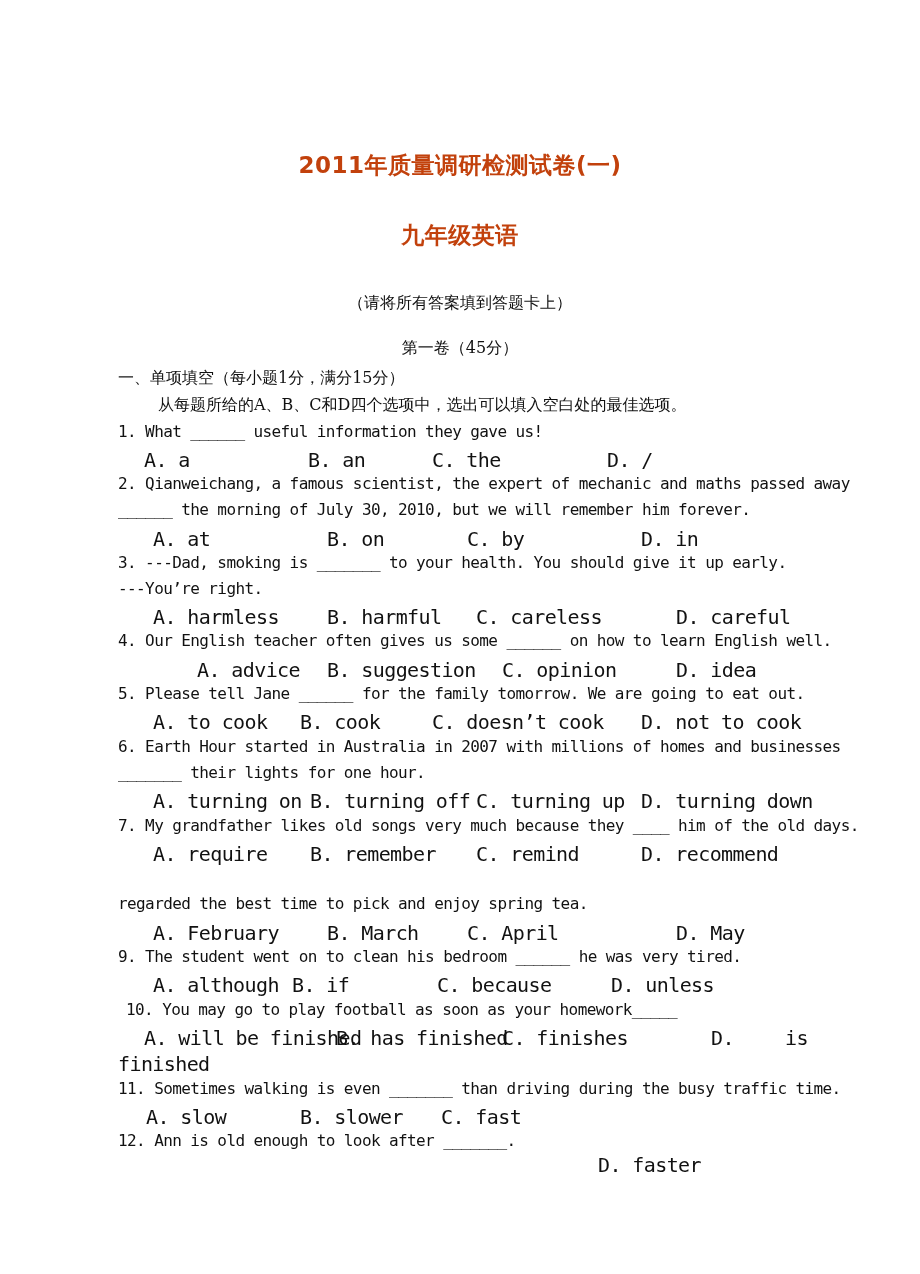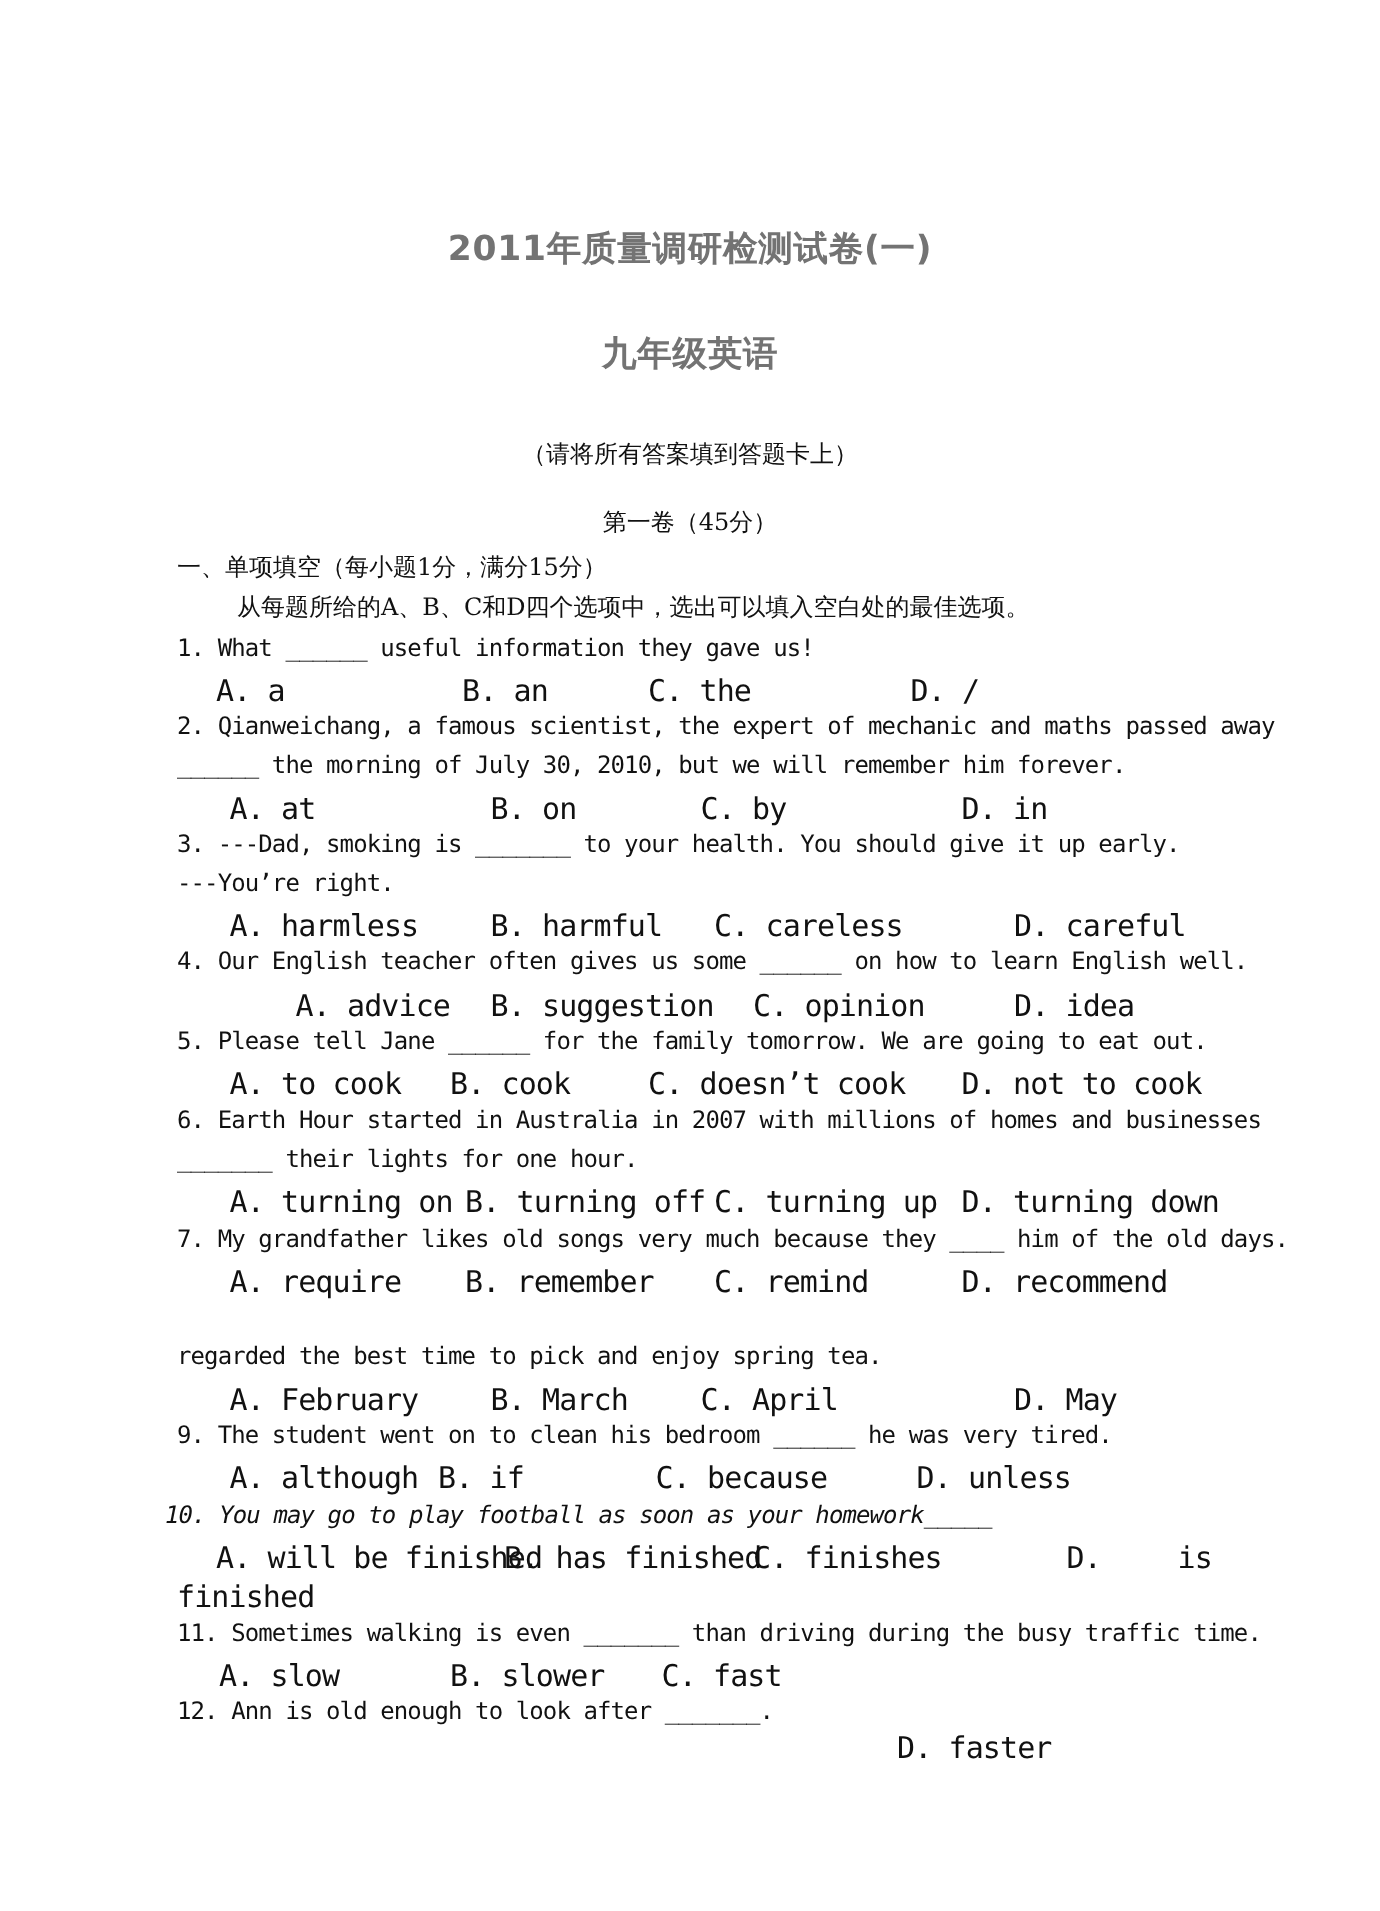--- a/index.html
+++ b/index.html
@@ -1,19 +1,19 @@
 <!DOCTYPE html>
 <html><head>
 <meta charset="utf-8">
 <style>
   html, body { margin: 0; padding: 0; background: #ffffff; }
   body { width: 920px; height: 1274px; position: relative; overflow: hidden;
          font-family: "DejaVu Serif", "Liberation Serif", serif; color: #111; }
   .page { position: absolute; left: 0; top: 0; width: 920px; height: 1274px; }
-  .title { position: absolute; left: 0; width: 920px; text-align: center; color: #737373;
+  .title { position: absolute; left: 0; width: 920px; text-align: center; color: #c2410c;
            font-family: "DejaVu Sans", sans-serif; font-weight: bold; font-size: 23px; letter-spacing: 0.5px; }
   .t1 { top: 150px; }
   .t2 { top: 220px; }
   .center-line { position: absolute; left: 0; width: 920px; text-align: center; font-size: 16px; }
   .line { position: absolute; font-size: 16px; white-space: nowrap;
           font-family: "DejaVu Sans Mono", "Liberation Mono", monospace; letter-spacing: -0.6px; }
   .cn { font-family: "DejaVu Serif", serif; letter-spacing: 0; }
   .opt { position: absolute; font-size: 20px; white-space: nowrap;
          font-family: "DejaVu Sans Mono", "Liberation Mono", monospace; letter-spacing: -0.6px; }
 </style>
@@ -78,21 +78,21 @@
   <div class="opt" style="left:327px; top:921px;">B. March</div>
   <div class="opt" style="left:467px; top:921px;">C. April</div>
   <div class="opt" style="left:676px; top:921px;">D. May</div>
 
   <div class="line" style="left:118px; top:947px;">9. The student went on to clean his bedroom ______ he was very tired.</div>
   <div class="opt" style="left:153px; top:973px;">A. although</div>
   <div class="opt" style="left:292px; top:973px;">B. if</div>
   <div class="opt" style="left:437px; top:973px;">C. because</div>
   <div class="opt" style="left:611px; top:973px;">D. unless</div>
 
-  <div class="line" style="left:110px; top:1000px;font-style:italic;">10. You may go to play football as soon as your homework_____</div>
+  <div class="line" style="left:126px; top:1000px;">10. You may go to play football as soon as your homework_____</div>
   <div class="opt" style="left:144px; top:1026px;">A. will be finished</div>
   <div class="opt" style="left:336px; top:1026px;">B. has finished</div>
   <div class="opt" style="left:502px; top:1026px;">C. finishes</div>
   <div class="opt" style="left:711px; top:1026px;">D.</div>
   <div class="opt" style="left:785px; top:1026px;">is</div>
   <div class="opt" style="left:118px; top:1052px;">finished</div>
 
   <div class="line" style="left:118px; top:1079px;">11. Sometimes walking is even _______ than driving during the busy traffic time.</div>
   <div class="opt" style="left:146px; top:1105px;">A. slow</div>
   <div class="opt" style="left:300px; top:1105px;">B. slower</div>

